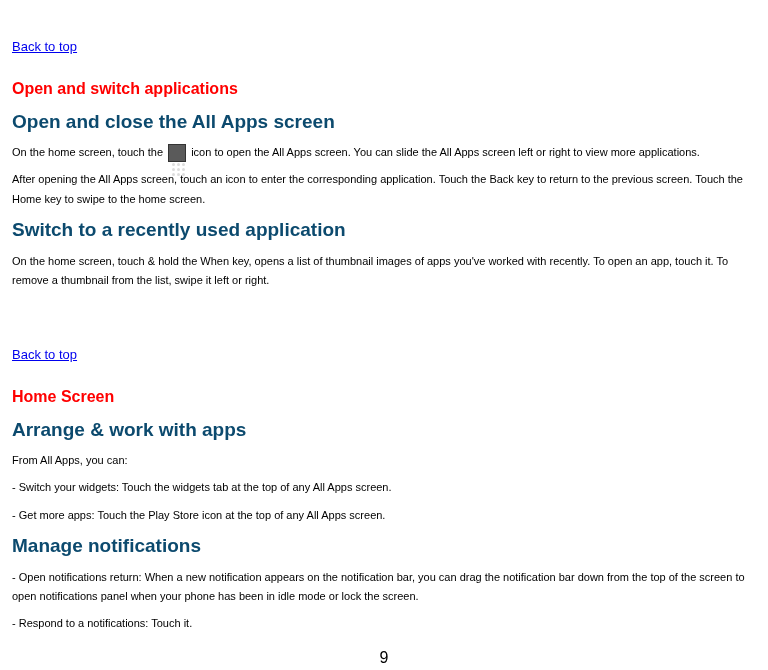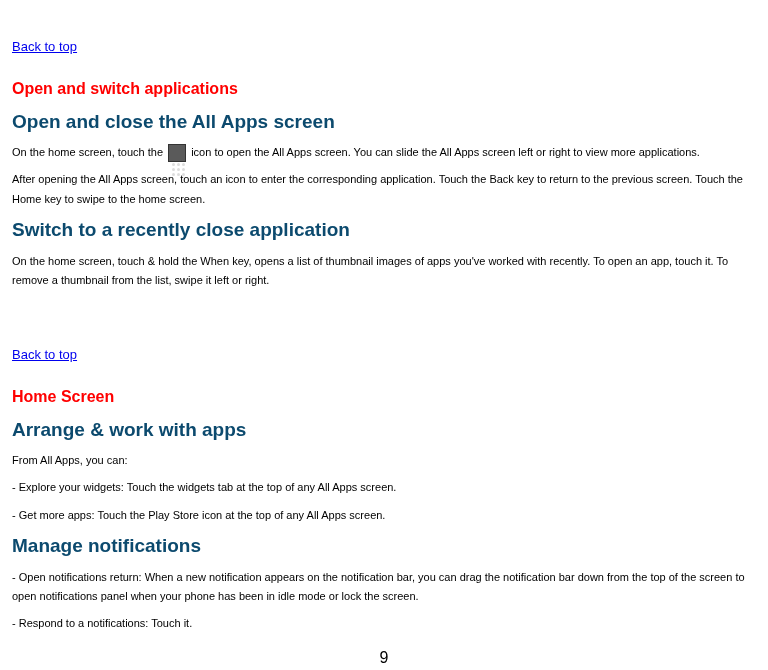--- a/index.html
+++ b/index.html
@@ -84,37 +84,37 @@
     <span class="dot" style="top:13px;left:8px"></span>
     <span class="dot" style="top:13px;left:13px"></span>
   </span>
   <span> icon to open the All Apps screen. You can slide the All Apps screen left or right to view more applications.</span>
 </p>
 
 <p>
   <span>After opening the All Apps screen, touch an icon to enter the corresponding application. Touch the </span><span class="bold">Back key</span><span> to return to the previous screen. Touch the </span><span class="bold">Home key</span><span> to swipe to the home screen.</span>
 </p>
 
-<div class="sub-title">Switch to a recently close application</div>
+<div class="sub-title">Switch to a recently used application</div>
 
 <p>
   <span>On the home screen, touch &amp; hold the </span><span class="bold">When</span><span> key, opens a list of thumbnail images of apps you've worked with recently. To open an app, touch it. To remove a thumbnail from the list, swipe it left or right.</span>
 </p>
 
 <div class="gap"></div>
 
 <a class="back-link">Back to top</a>
 
 <h2 class="section-title">Home Screen</h2>
 
 <div class="sub-title">Arrange &amp; work with apps</div>
 
 <p>From All Apps, you can:</p>
 
-<p>- <span class="bold">Explore your widgets</span><span>: Touch the widgets tab at the top of any All Apps screen.</span></p>
+<p>- <span class="bold">Switch your widgets</span><span>: Touch the widgets tab at the top of any All Apps screen.</span></p>
 
 <p>- <span class="bold">Get more apps</span><span>: Touch the Play Store icon at the top of any All Apps screen.</span></p>
 
 <div class="sub-title">Manage notifications</div>
 
 <p>- <span class="bold">Open notifications return</span><span>: When a new notification appears on the notification bar, you can drag the notification bar down from the top of the screen to open notifications panel when your phone has been in idle mode or lock the screen.</span></p>
 
 <p>- <span class="bold">Respond to a notifications</span><span>: Touch it.</span></p>
 
 <div class="page-number">9</div>

